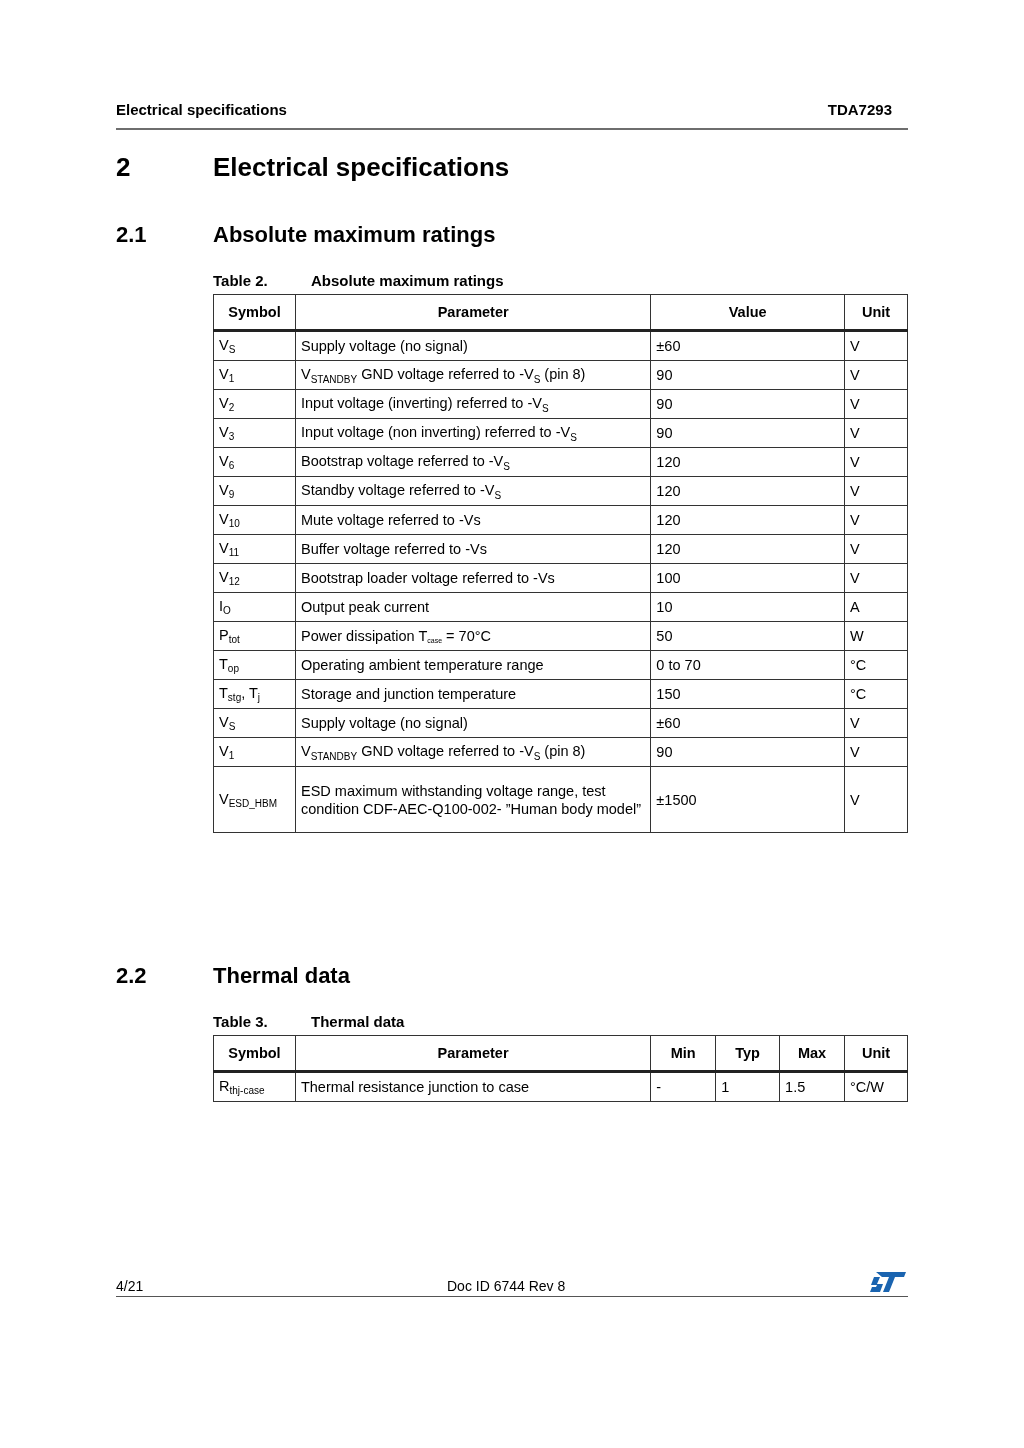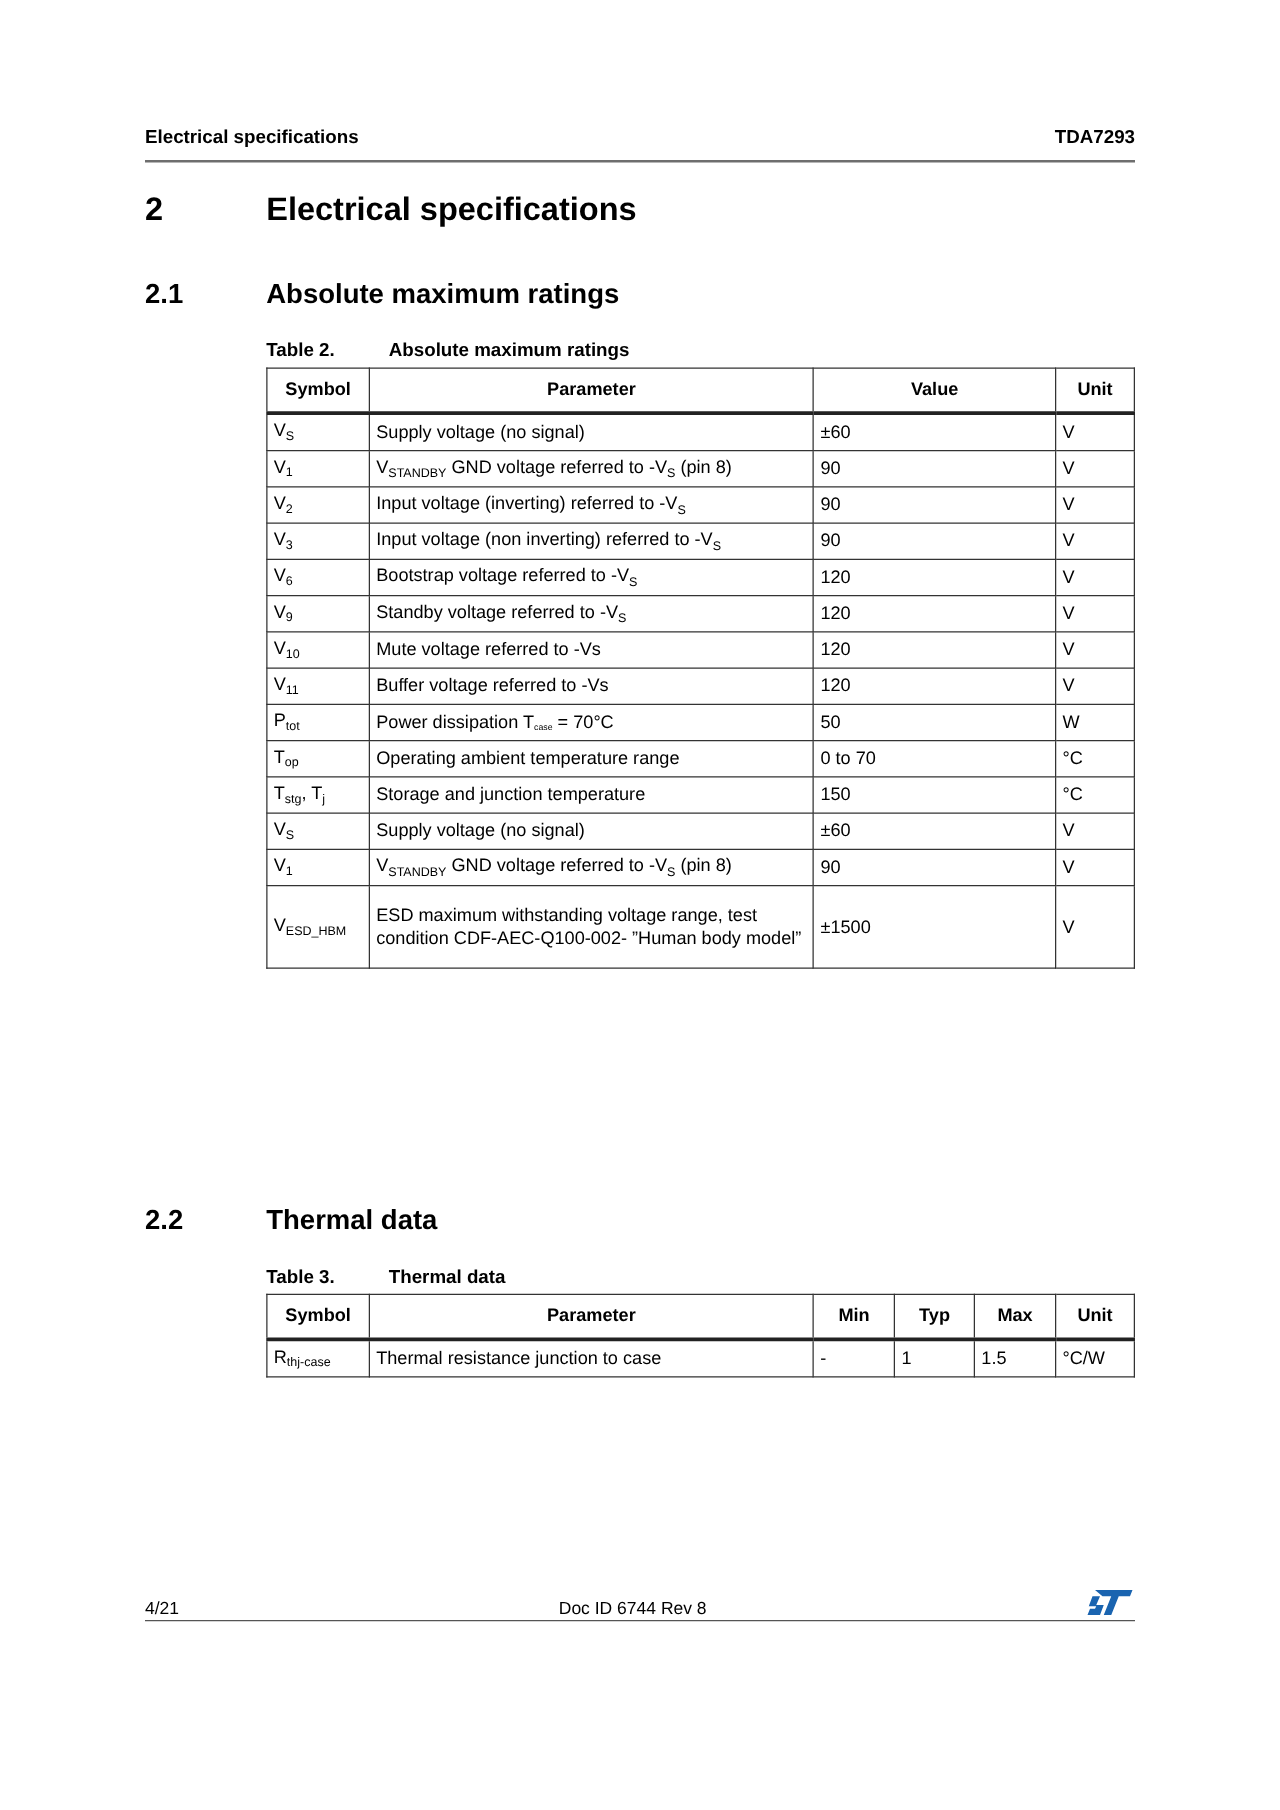--- a/index.html
+++ b/index.html
@@ -1,19 +1,19 @@
 <!DOCTYPE html>
 <html><head>
   <meta charset="utf-8">
   <style>
     html, body { margin: 0; padding: 0; background: #ffffff; }
     body { width: 1024px; height: 1448px; position: relative; font-family: "Liberation Sans", sans-serif; color: #000; overflow: hidden; }
     .hdr { position: absolute; left: 116px; top: 100px; width: 792px; height: 28px; border-bottom: 2px solid #6e6e6e; }
     .hdr .l { position: absolute; left: 0; top: 1px; font-size: 15px; font-weight: bold; }
-    .hdr .r { position: absolute; right: 0; top: 1px; font-size: 15px; font-weight: bold; }
+    .hdr .r { position: absolute; right: 16px; top: 1px; font-size: 15px; font-weight: bold; }
     .h1 { position: absolute; top: 152px; left: 116px; font-size: 26px; font-weight: bold; }
     .h1 .num { position: absolute; left: 0; }
     .h1 .txt { position: absolute; left: 97px; white-space: nowrap; }
     .h2 { position: absolute; left: 116px; font-size: 22px; font-weight: bold; }
     .h2 .num { position: absolute; left: 0; }
     .h2 .txt { position: absolute; left: 97px; white-space: nowrap; }
     .cap { position: absolute; left: 213px; font-size: 15px; font-weight: bold; }
     .cap .num { position: absolute; left: 0; white-space: nowrap; }
     .cap .txt { position: absolute; left: 98px; white-space: nowrap; }
     table { position: absolute; left: 213px; width: 695px; border-collapse: collapse; font-size: 14.5px; }
@@ -106,20 +106,32 @@
         <td class="sym"><span>V</span><sub>10</sub></td>
         <td><span>Mute voltage referred to -Vs</span></td>
         <td>120</td>
         <td>V</td>
       </tr>
       <tr>
         <td class="sym"><span>V</span><sub>11</sub></td>
         <td><span>Buffer voltage referred to -Vs</span></td>
         <td>120</td>
         <td>V</td>
+      </tr>
+      <tr>
+        <td class="sym"><span>V</span><sub>12</sub></td>
+        <td><span>Bootstrap loader voltage referred to -Vs</span></td>
+        <td>100</td>
+        <td>V</td>
+      </tr>
+      <tr>
+        <td class="sym"><span>I</span><sub>O</sub></td>
+        <td><span>Output peak current</span></td>
+        <td>10</td>
+        <td>A</td>
       </tr>
       <tr>
         <td class="sym"><span>P</span><sub>tot</sub></td>
         <td><span>Power dissipation T</span><span class="tiny">case</span><span> = 70°C</span></td>
         <td>50</td>
         <td>W</td>
       </tr>
       <tr>
         <td class="sym"><span>T</span><sub>op</sub></td>
         <td><span>Operating ambient temperature range</span></td>

